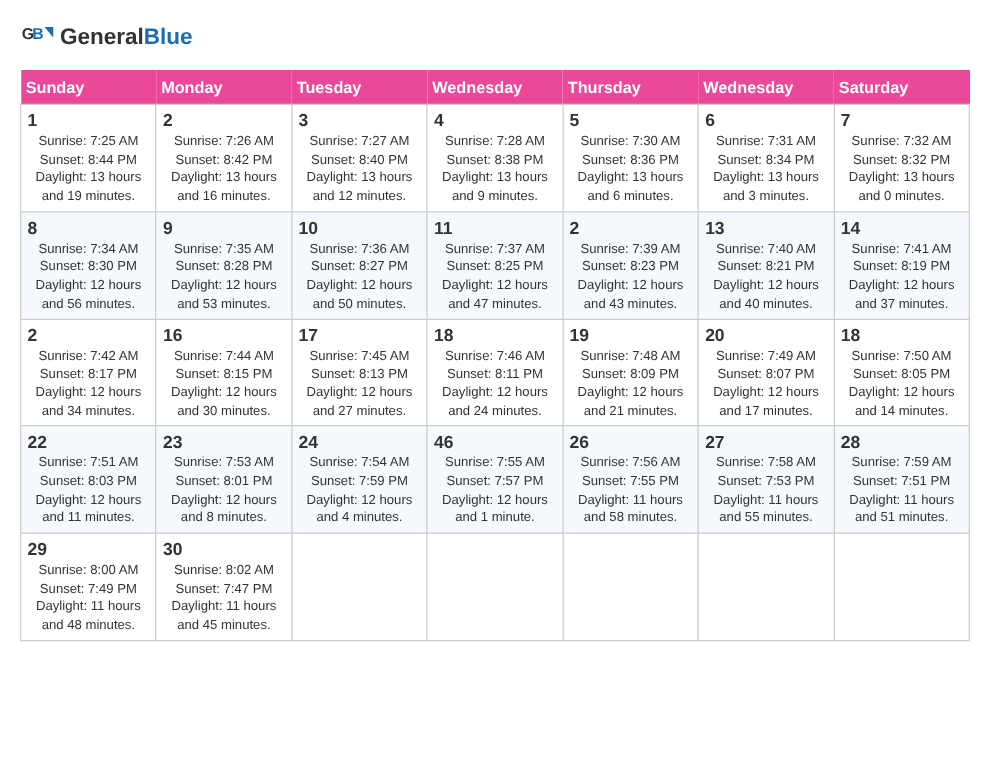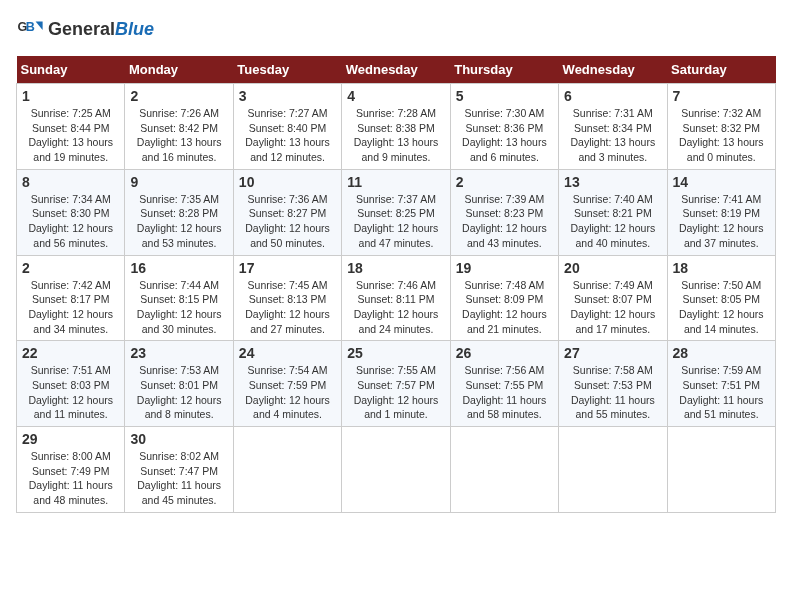--- a/index.html
+++ b/index.html
@@ -22,21 +22,20 @@
       gap: 4px;
     }
     .logo-text {
       font-size: 18px;
       font-weight: bold;
       color: #333;
       line-height: 1.1;
     }
     .logo-text span {
       color: #1a6cb5;
-      font-style: italic;
     }
     .logo-icon {
       width: 28px;
       height: 28px;
     }
     .title-block {
       text-align: right;
     }
     .month-title {
       font-size: 32px;
@@ -46,21 +45,21 @@
     .subtitle {
       font-size: 14px;
       color: #555;
     }
     table {
       width: 100%;
       border-collapse: collapse;
       font-size: 11px;
     }
     th {
-      background-color: #7f1d1d;
+      background-color: #ec4899;
       color: #fff;
       padding: 6px 4px;
       text-align: left;
       font-size: 13px;
       font-weight: bold;
     }
     td {
       border: 1px solid #ccc;
       vertical-align: top;
       padding: 4px 5px;
@@ -318,21 +317,21 @@
   </td>
         <td>
     <span class="day-num">24</span>
     <div class="day-info">
       Sunrise: 7:54 AM<br>
       Sunset: 7:59 PM<br>
       Daylight: 12 hours and 4 minutes.
     </div>
   </td>
         <td>
-    <span class="day-num">25</span>
+    <span class="day-num">46</span>
     <div class="day-info">
       Sunrise: 7:55 AM<br>
       Sunset: 7:57 PM<br>
       Daylight: 12 hours and 1 minute.
     </div>
   </td>
         <td>
     <span class="day-num">26</span>
     <div class="day-info">
       Sunrise: 7:56 AM<br>

